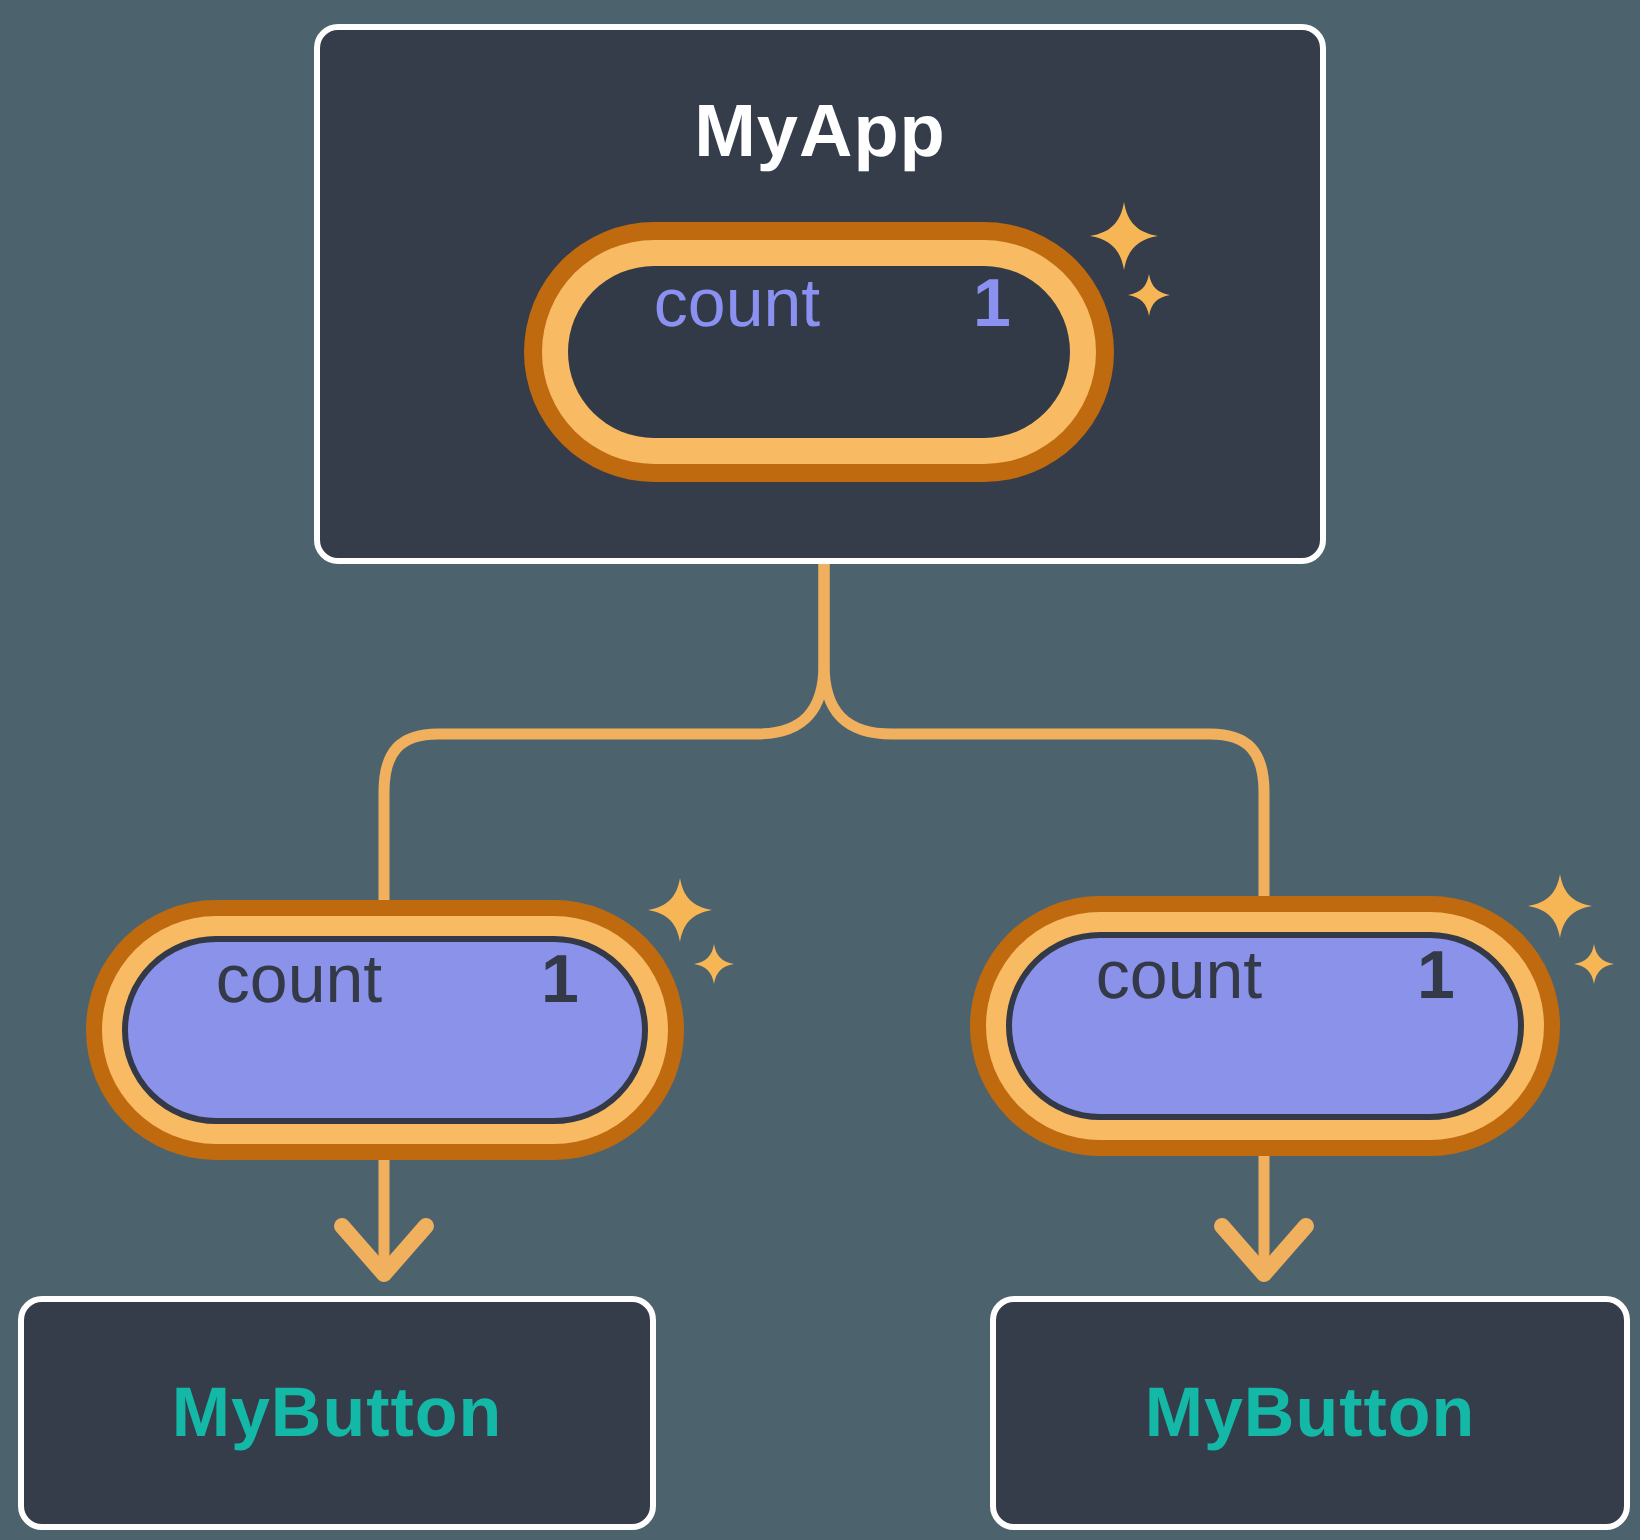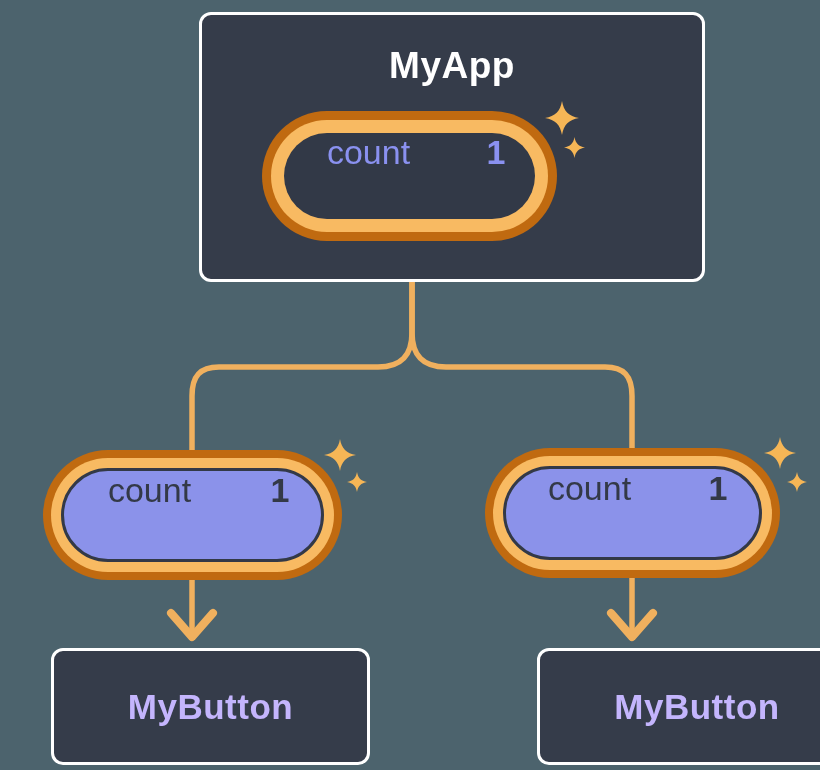--- a/index.html
+++ b/index.html
@@ -25,29 +25,28 @@
 
   .connectors{position:absolute;left:0;top:0;z-index:1;}
   .link{stroke:var(--line);stroke-width:5.5;fill:none;stroke-linecap:round;}
   .arrowhead{stroke:var(--line);stroke-width:8;fill:none;stroke-linecap:round;stroke-linejoin:round;}
 
   .node{
     position:absolute;z-index:2;
     background:var(--node-fill);
     border:3px solid var(--node-border);
     border-radius:12px;
-    margin-left:42px;
   }
   .node-root{left:157px;top:12px;width:506px;height:270px;}
   .node-root .node-title{
     margin-top:30px;text-align:center;
     font-size:37px;font-weight:600;color:#fff;letter-spacing:0.5px;
   }
   .node-child{display:flex;align-items:center;justify-content:center;}
-  .node-child .node-title{font-size:35px;font-weight:600;color:#c4b5fd;letter-spacing:0.5px;}
+  .node-child .node-title{font-size:35px;font-weight:600;color:#14b8a6;letter-spacing:0.5px;}
   .node-child-left{left:9px;top:648px;width:319px;height:117px;}
   .node-child-right{left:495px;top:648px;width:320px;height:117px;}
 
   .pill{position:absolute;z-index:3;background:var(--ring-outer);border-radius:999px;}
   .pill-mid{width:100%;height:100%;background:var(--ring-inner);border-radius:999px;}
   .pill-core{
     width:100%;height:100%;border-radius:999px;
     display:flex;align-items:flex-start;overflow:hidden;
   }
   .pill-root{left:262px;top:111px;width:295px;height:130px;padding:9px;}

